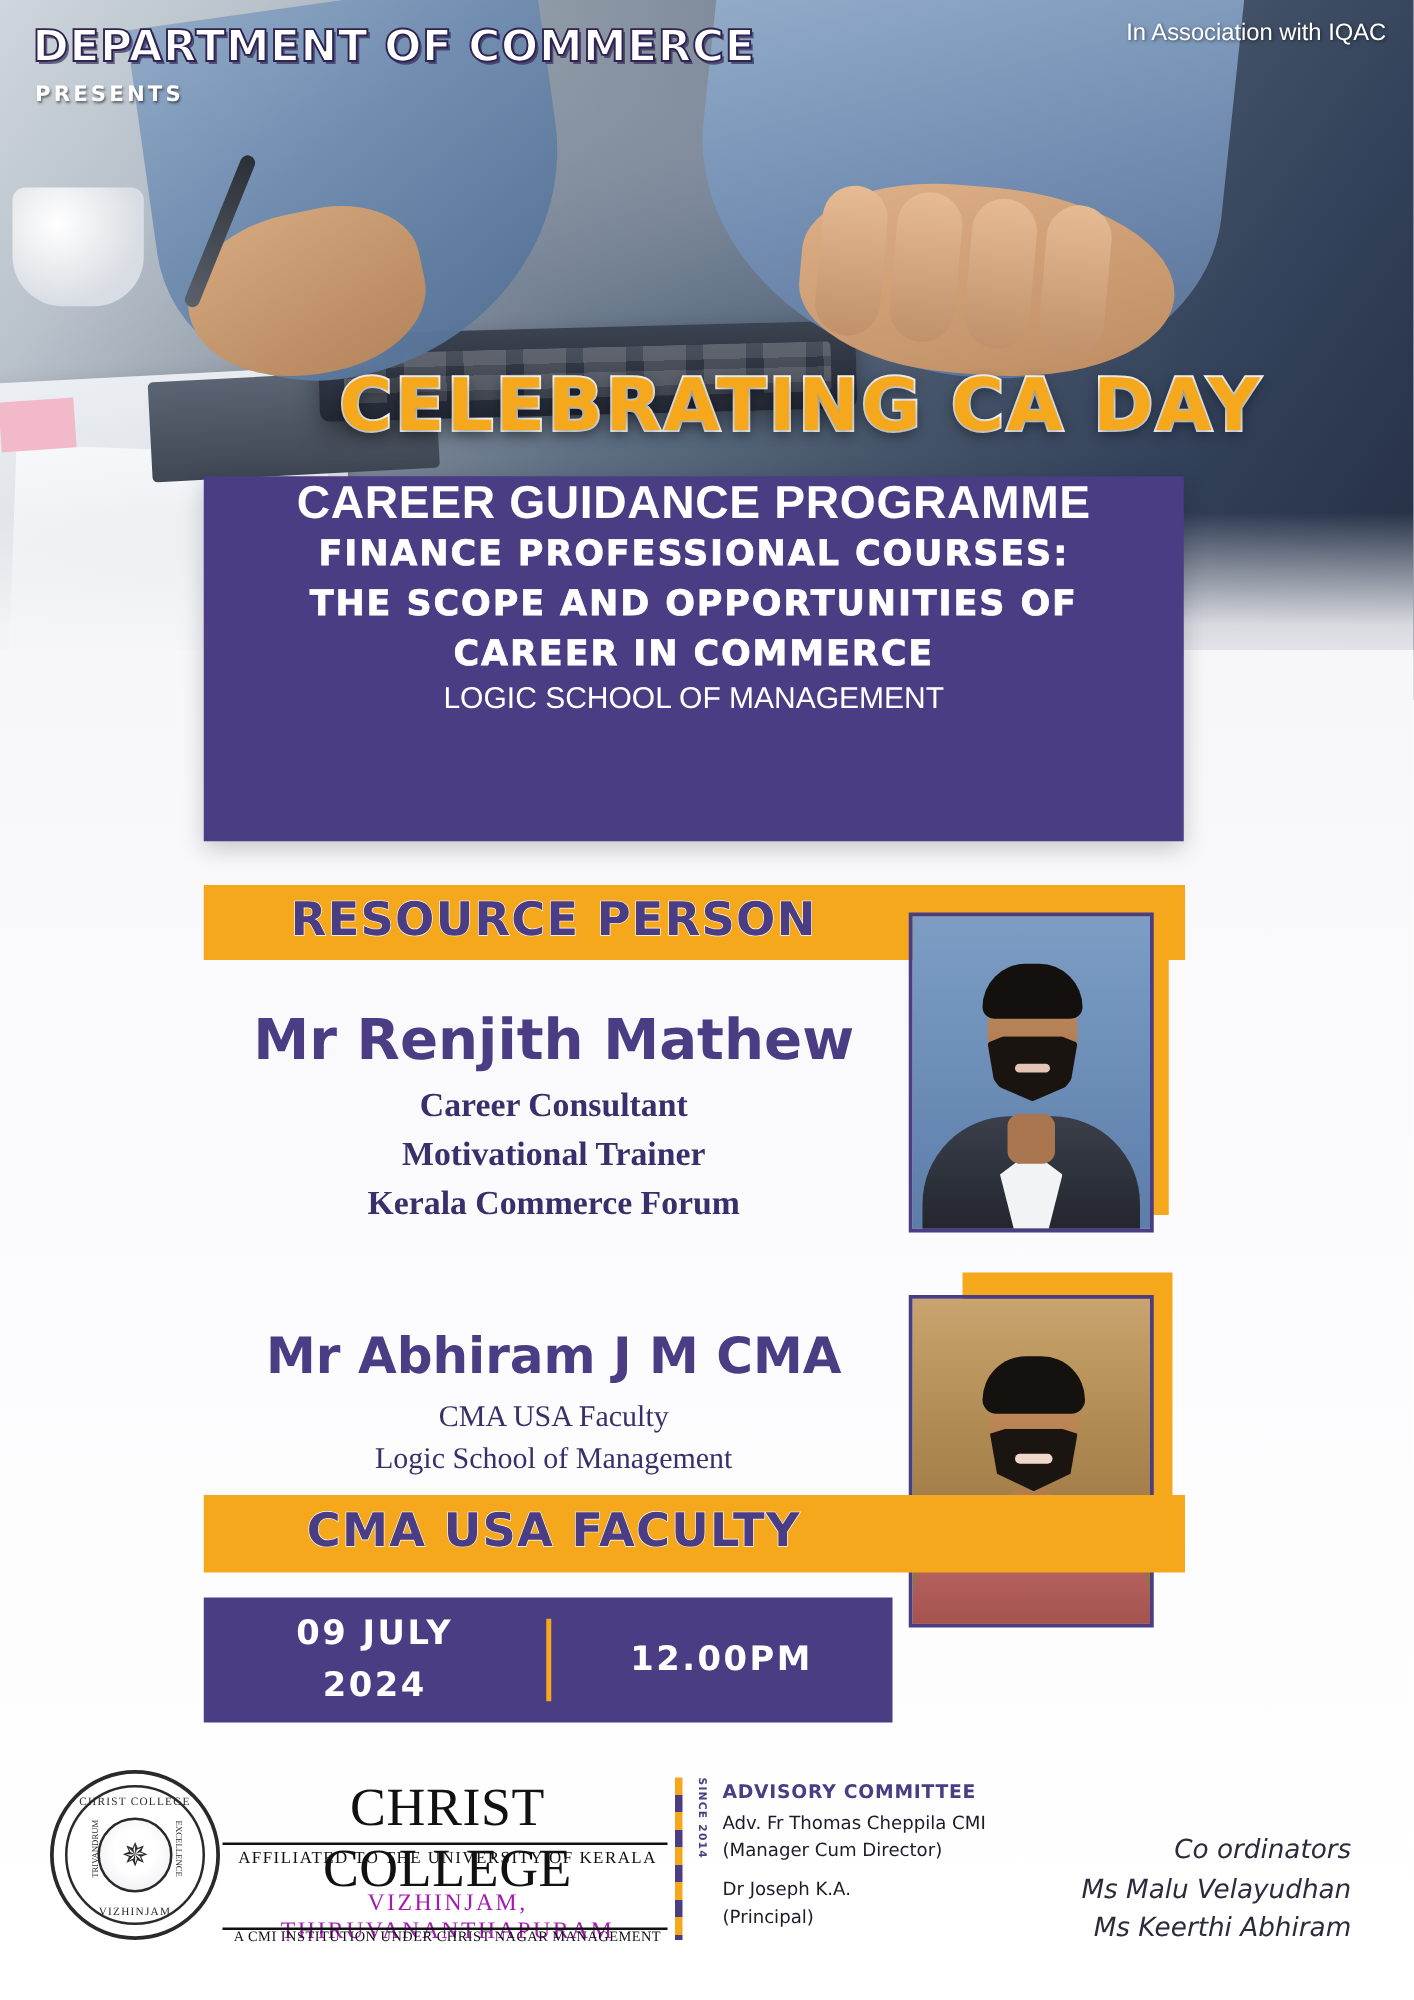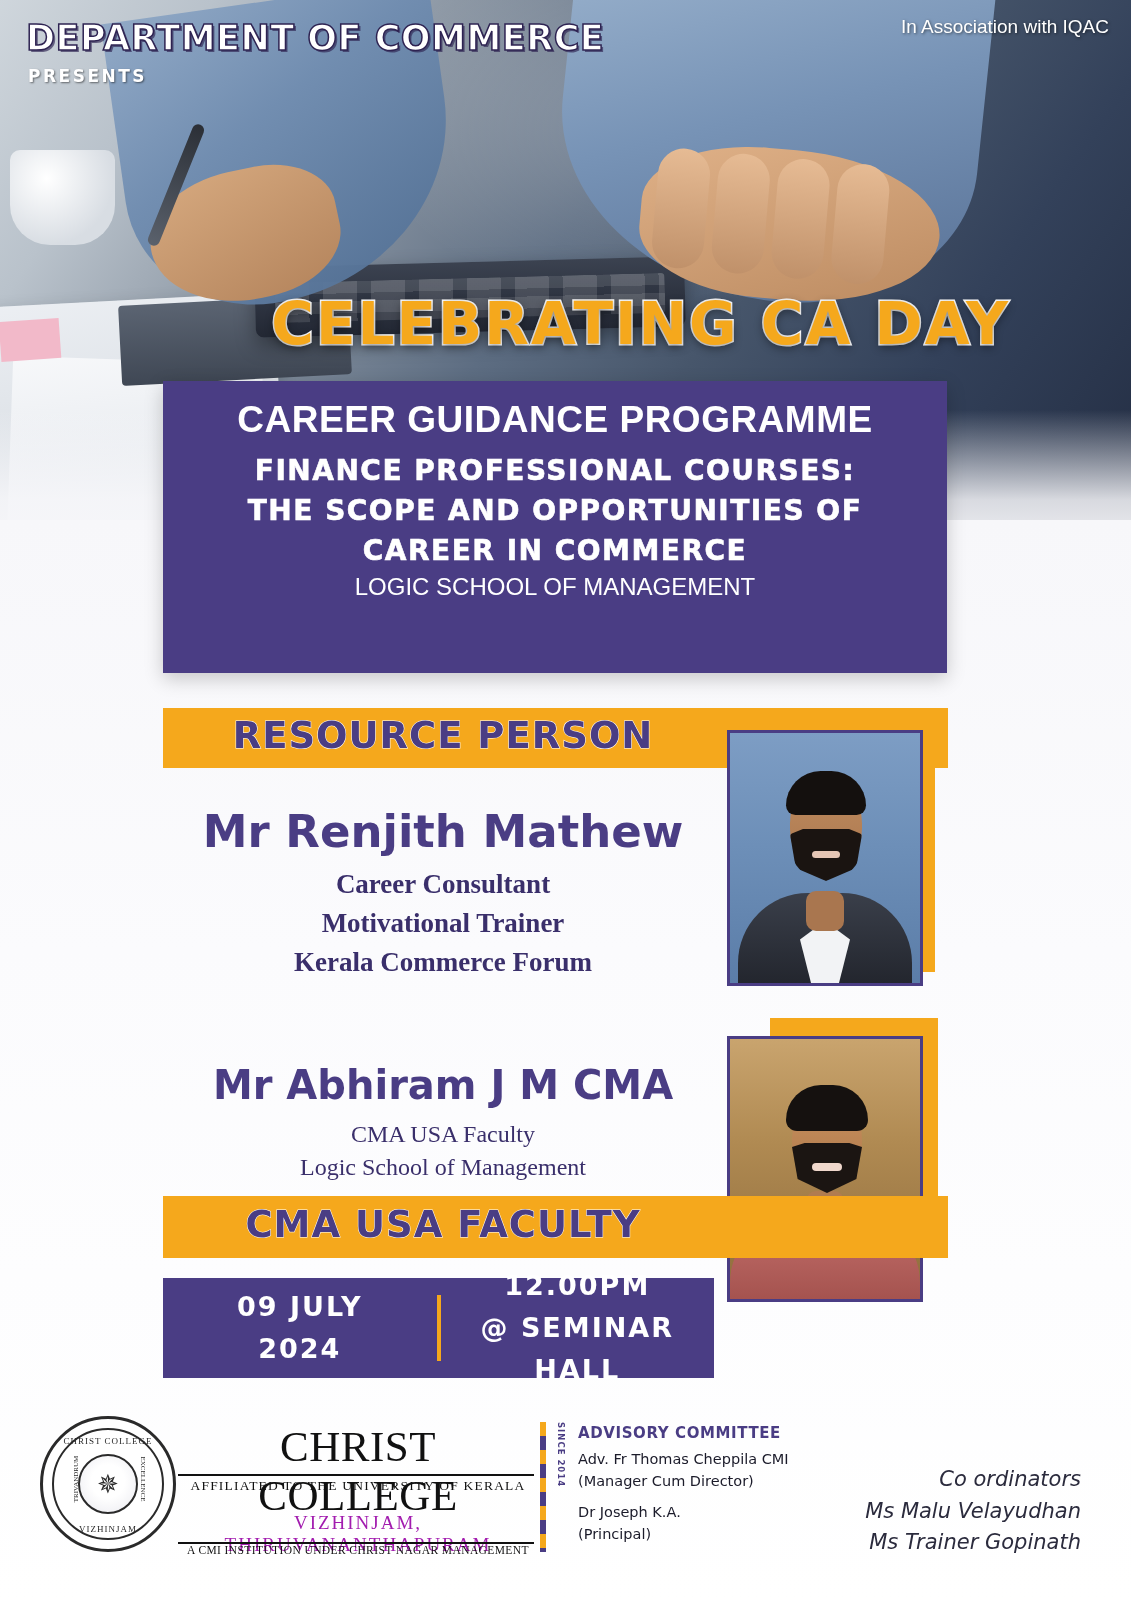--- a/index.html
+++ b/index.html
@@ -156,31 +156,29 @@
   
   .title-panel {
     position: absolute; left: 163px; top: 381px;
     width: 784px; height: 292px;
     background: #4a3d84;
     color: #ffffff;
     text-align: center;
     box-shadow: 0 6px 18px rgba(0,0,0,0.20);
   }
   .cgp {
-    margin-top: 18px;
     font-size: 37px; font-weight: bold; letter-spacing: 0.5px;
     font-family: "Liberation Sans", sans-serif;
   }
   .sub-line {
     font-family: "DejaVu Sans", sans-serif;
     font-size: 28px; font-weight: bold; letter-spacing: 1.5px;
     line-height: 1.42;
     color: #ffffff;
     -webkit-text-stroke: 0.6px #ffffff;
-    margin-top: 10px;
   }
   .assoc {
     margin-top: 14px;
     font-size: 24px; line-height: 1.45; font-weight: 400;
   }
 
   
   .rp-bar {
     position: absolute; left: 163px; top: 708px;
     width: 785px; height: 60px;
@@ -526,21 +524,20 @@
 <div class="cma-text">CMA USA FACULTY</div>
 
 <div class="dt-panel">
   <div class="dt-left">
     <div>09 JULY</div>
     <div>2024</div>
   </div>
   <div class="dt-divider"></div>
   <div class="dt-right">
     <div>12.00PM</div>
-    <div>@ SEMINAR HALL</div>
   </div>
 </div>
 
 <div class="footer">
 
   <div class="crest">
     <div class="crest-inner"></div>
     <div class="crest-top">CHRIST COLLEGE</div>
     <div class="crest-core"></div>
     <div class="crest-star">✵</div>
@@ -566,15 +563,15 @@
     <div>Adv. Fr Thomas Cheppila CMI</div>
     <div>(Manager Cum Director)</div>
     <div style="height:8px"></div>
     <div>Dr Joseph K.A.</div>
     <div>(Principal)</div>
   </div>
 
   <div class="coord">
     <div>Co ordinators</div>
     <div>Ms Malu Velayudhan</div>
-    <div>Ms Trainer Gopinath</div>
+    <div>Ms Keerthi Abhiram</div>
   </div>
 </div>
 
 </body></html>

